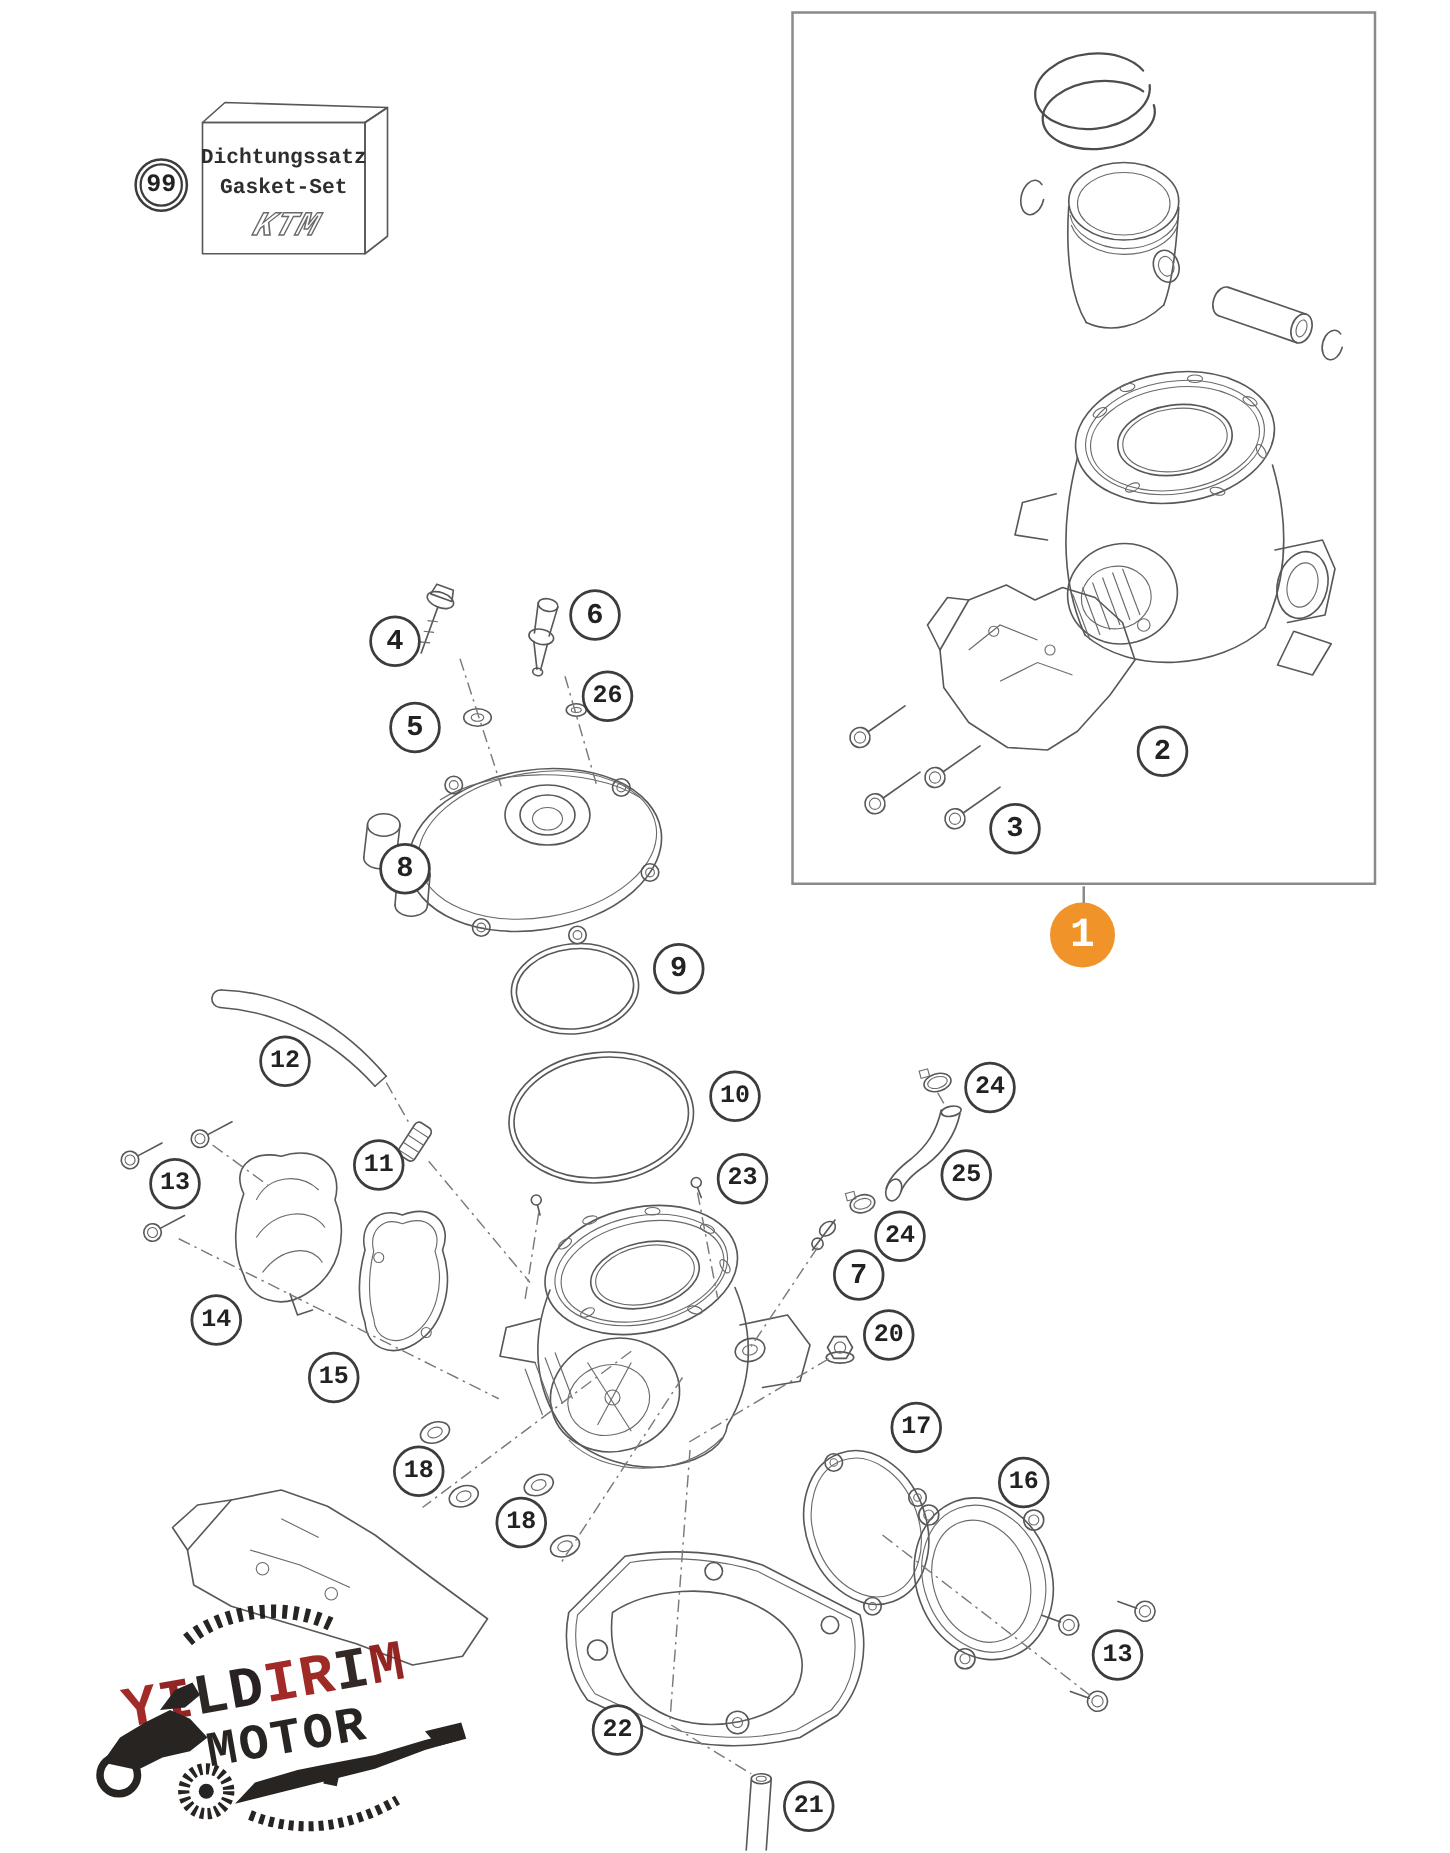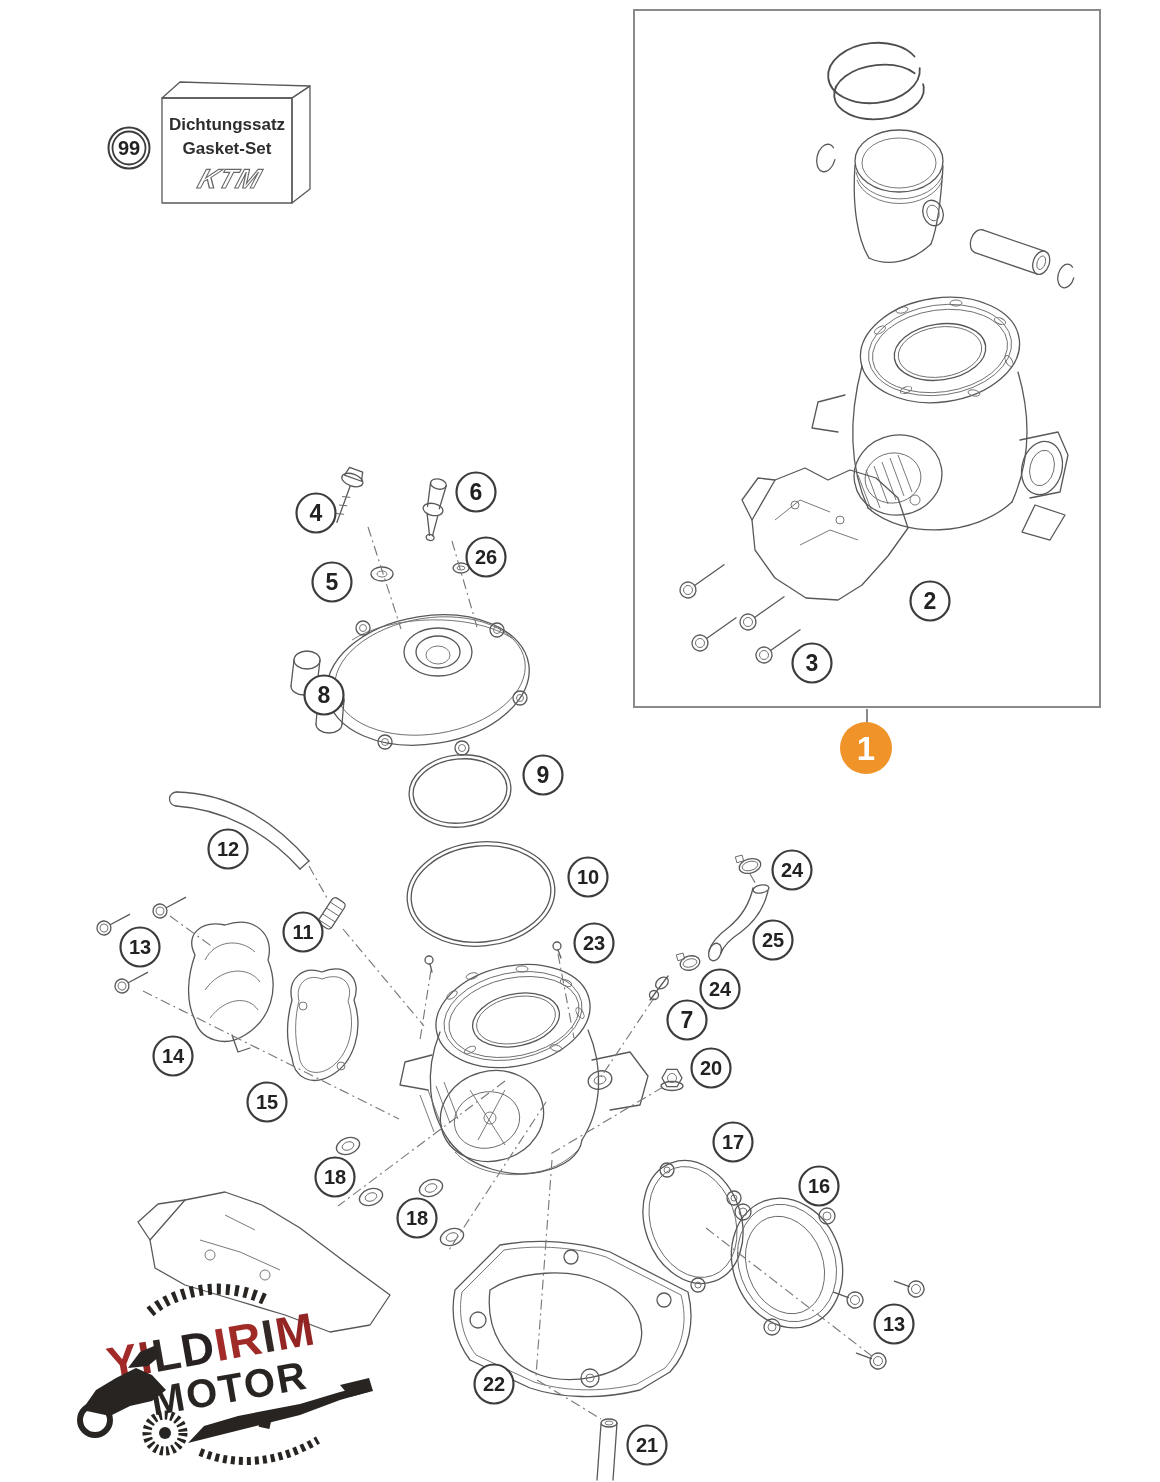--- a/index.html
+++ b/index.html
@@ -1,18 +1,18 @@
 <!DOCTYPE html>
 <html><head>
 <meta charset="utf-8">
 <title>Parts diagram</title>
 <style>
   html,body{margin:0;padding:0;background:#ffffff;}
   .stage{position:relative;width:1160px;height:1482px;background:#ffffff;overflow:hidden;
-         font-family:Liberation Sans, sans-serif;}
+         font-family:Liberation Mono, monospace;}
   svg{display:block}
   .part{stroke:#585858;fill:none;stroke-width:1.3;stroke-linecap:round;stroke-linejoin:round;}
   .part-heavy{stroke:#4d4d4d;fill:none;stroke-width:1.8;stroke-linecap:round;}
   .part-thin{stroke:#6a6a6a;fill:none;stroke-width:.9;}
   .leader{stroke:#7a7a7a;fill:none;stroke-width:1.15;stroke-dasharray:10 4 2 4;}
   .boxtext{fill:#2e2e2e;font-weight:bold;}
   .wm{opacity:.96}
 </style>
 </head>
 <body>

